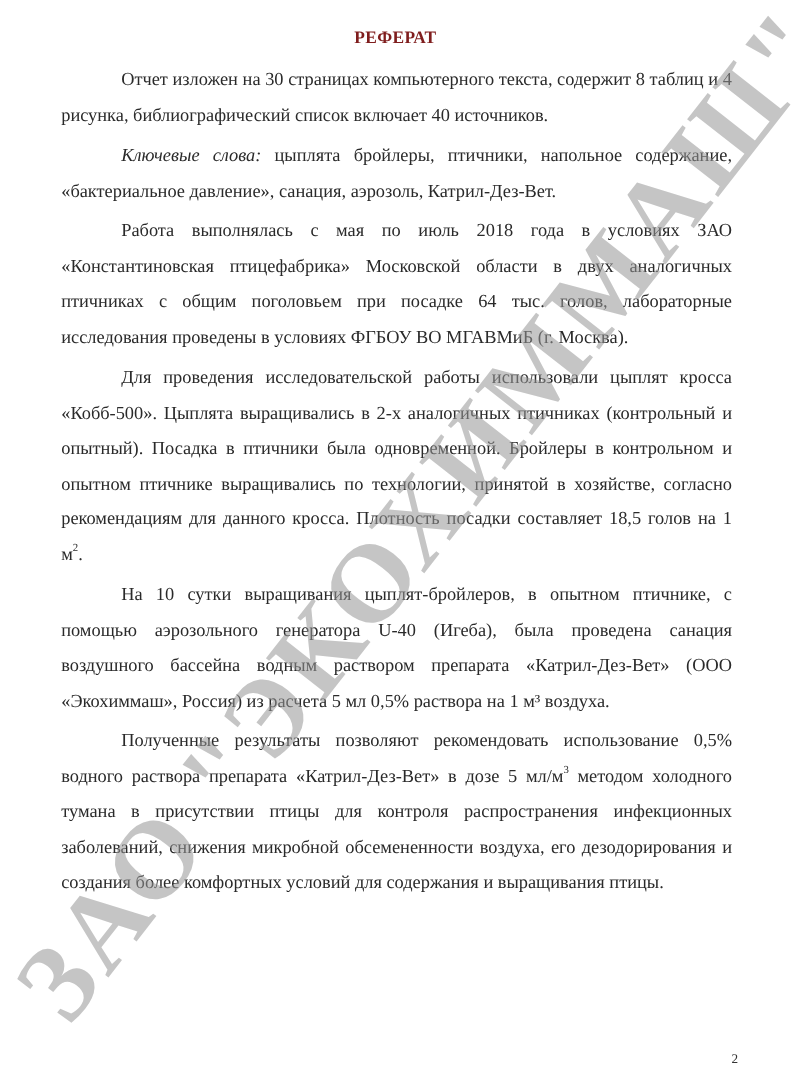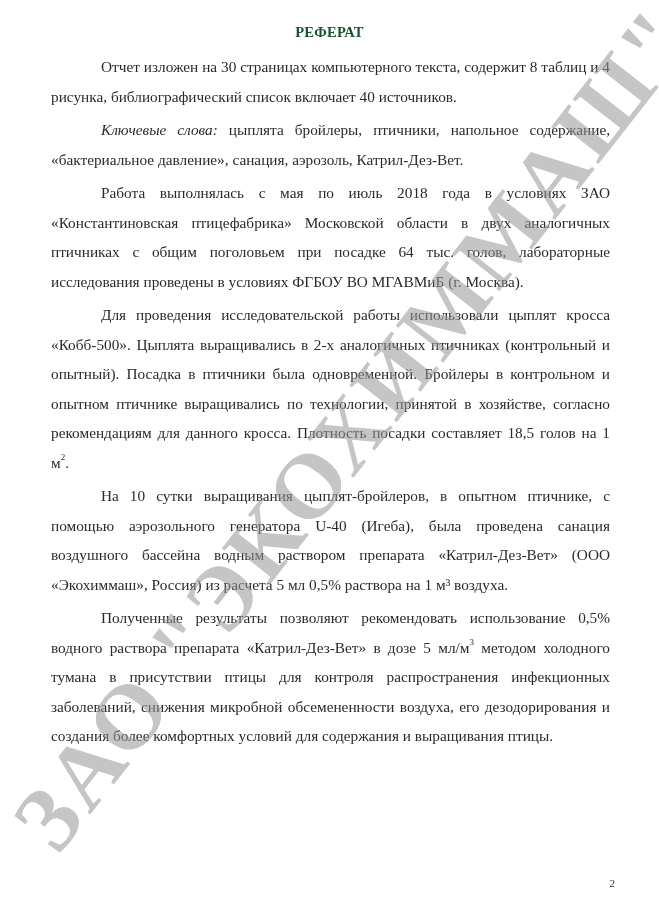--- a/index.html
+++ b/index.html
@@ -6,21 +6,21 @@
   body {
     width:659px; height:899px; overflow:hidden; position:relative;
     background:#ffffff;
     font-family:"Liberation Serif","DejaVu Serif",serif;
     color:#2a2a2a;
   }
   .page { position:absolute; left:0; top:0; width:659px; height:899px; }
   .title {
     position:absolute; left:0; width:659px; top:24px;
     text-align:center; font-weight:bold; font-size:14.5px; letter-spacing:0.3px;
-    color:#14532d;
+    color:#7f1d1d;
   }
   .body {
     position:absolute; left:47px; top:48px; width:567px;
     font-size:15.3px; line-height:29.5px;
   }
   .para { margin:4px; text-align:justify; text-indent:50px; }
   .kw { font-style:italic;font-family:Liberation Serif, serif; }
   sup { font-size:9px; line-height:0; position:relative; top:-1px; }
   .pagenum {
     position:absolute; right:44px; top:877px; font-size:11px; color:#333;

